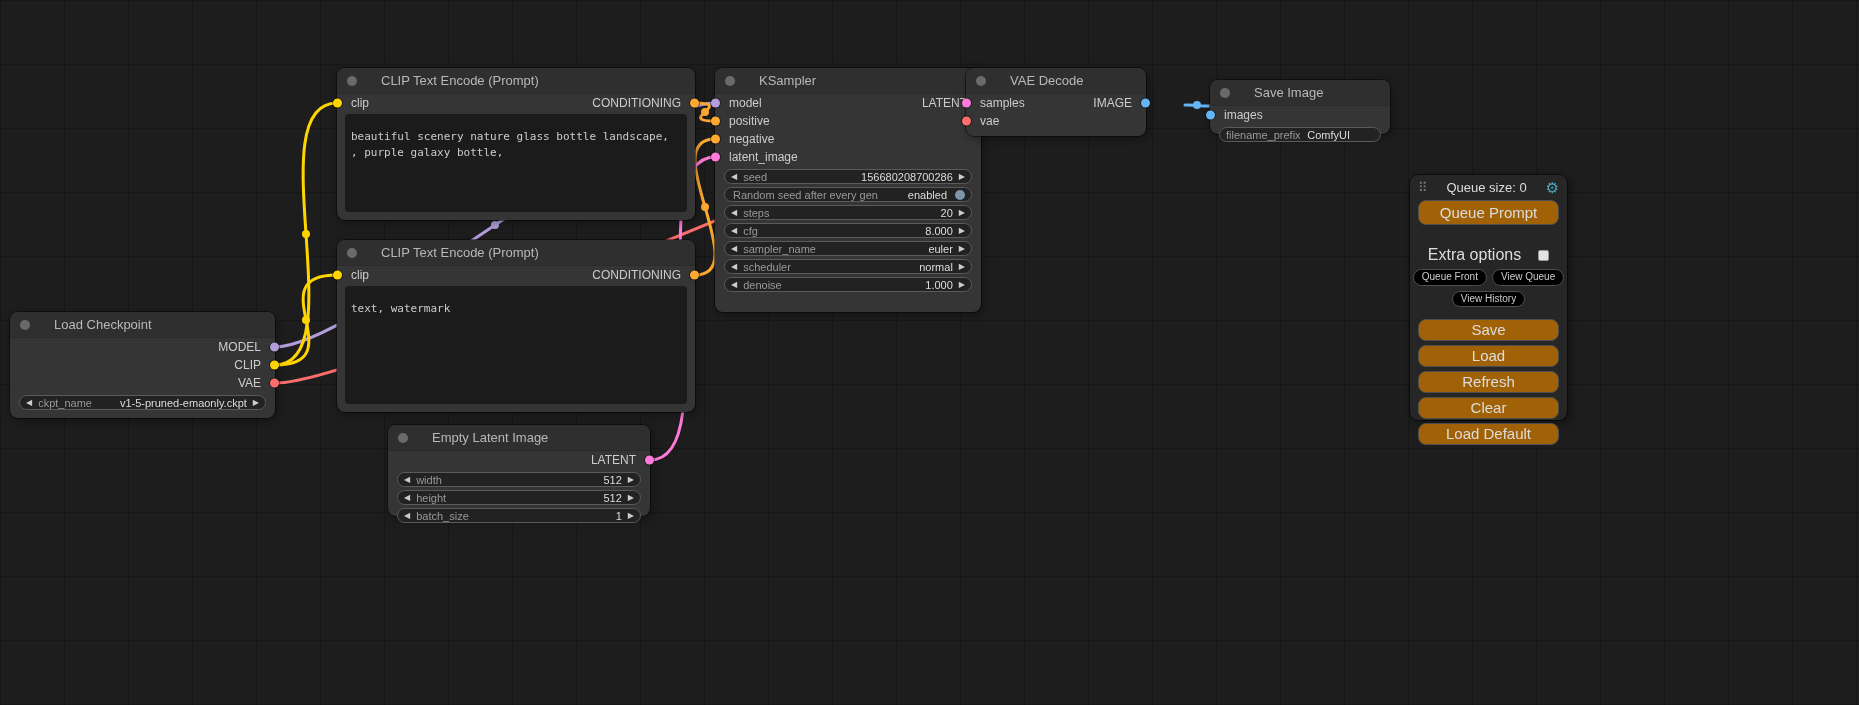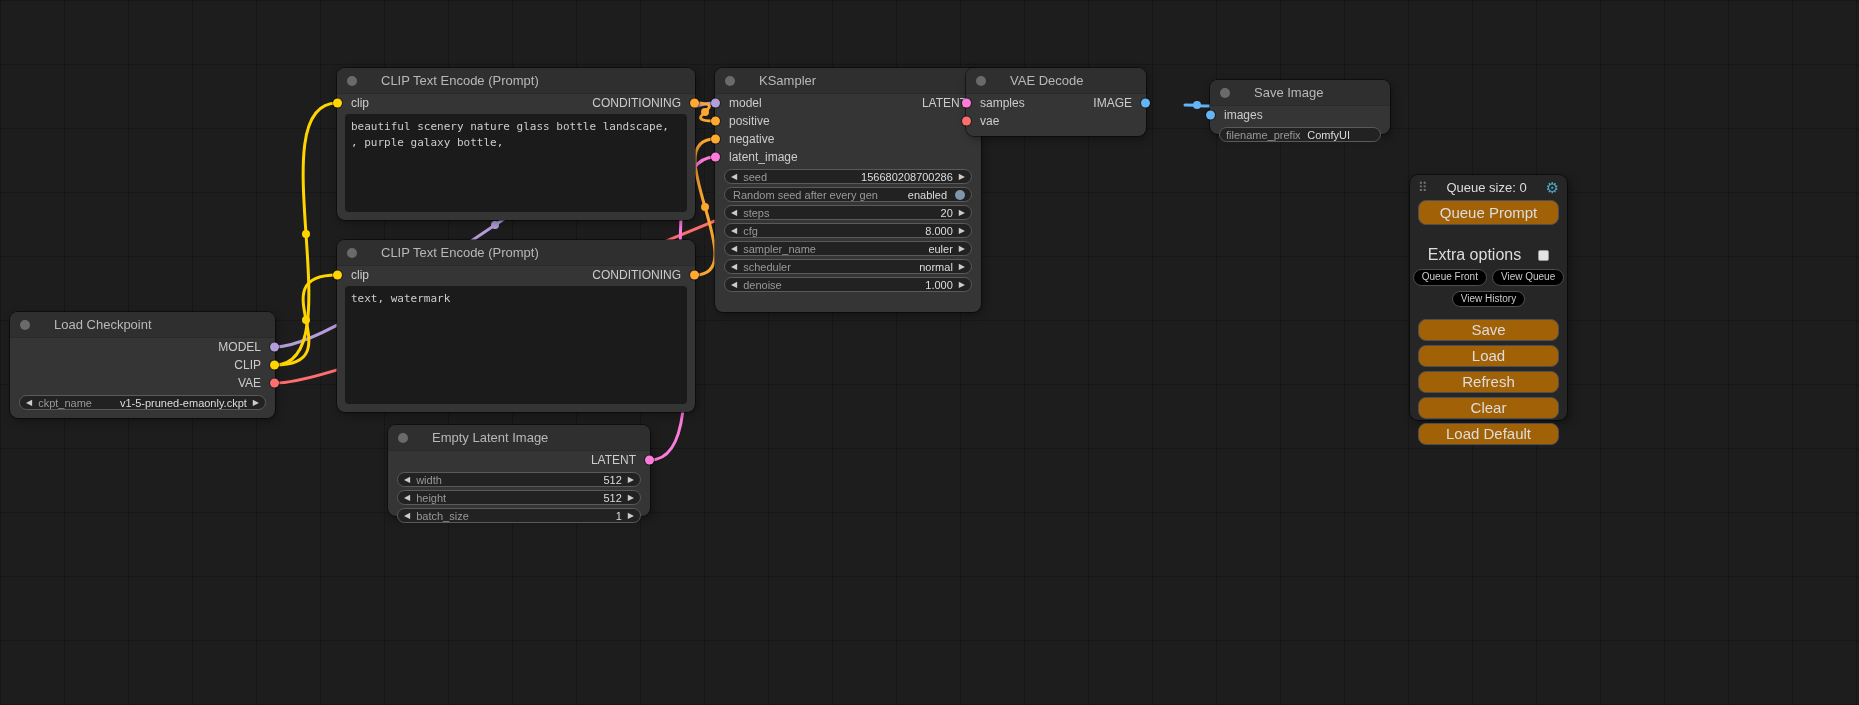--- a/index.html
+++ b/index.html
@@ -27,21 +27,21 @@
   .c-model{background:#B39DDB}.c-clip{background:#FFD500}.c-vae{background:#FF6E6E}
   .c-cond{background:#FFA931}.c-latent{background:#FF7BDB}.c-image{background:#64B5F6}
   .widget{height:15px;margin:3px 9px 2px;background:#222;border:1px solid #5a5a5a;border-radius:8px;
     display:flex;align-items:center;padding:0 6px;font-size:11px;color:#999;cursor:pointer}
   .warrow{font-size:8px;color:#ccc;line-height:1;flex:0 0 auto}
   .wlabel{margin-left:6px;color:#999;white-space:nowrap}
   .wvalue{margin-left:auto;margin-right:6px;color:#ddd;white-space:nowrap}
   .wvalue-pad{margin-right:24px}
   .toggle-dot{width:10px;height:10px;border-radius:50%;background:#7b96ad;margin-left:2px;flex:0 0 auto}
   .ntextarea{position:absolute;left:8px;right:8px;top:46px;bottom:8px;background:#1b1b1b;border-radius:4px;
-    padding:5px 6px;font-family:"DejaVu Sans Mono",monospace;font-size:11px;line-height:1.45;color:#ccc;
+    padding:15px 6px;font-family:"DejaVu Sans Mono",monospace;font-size:11px;line-height:1.45;color:#ccc;
     white-space:pre-wrap;overflow:hidden;cursor:text}
   
   .menu{position:absolute;z-index:3;left:1410px;top:175px;width:157px;height:245px;background:#262626;
     border-radius:8px;box-shadow:0 0 0 1px rgba(0,0,0,.5),3px 3px 10px rgba(0,0,0,.4)}
   .mhead{display:flex;align-items:center;padding:5px 8px 0}
   .mdrag{color:#777;font-size:13px;cursor:move;line-height:1}
   .mqueue{flex:1;text-align:center;color:#ddd;font-size:13px}
   .mgear{color:#4AA8C0;font-size:15px;line-height:1;cursor:pointer}
   .btn{display:block;background:#a16207;border:1px solid #4e4e4e;border-radius:8px;color:#ddd;
     text-align:center;cursor:pointer}

